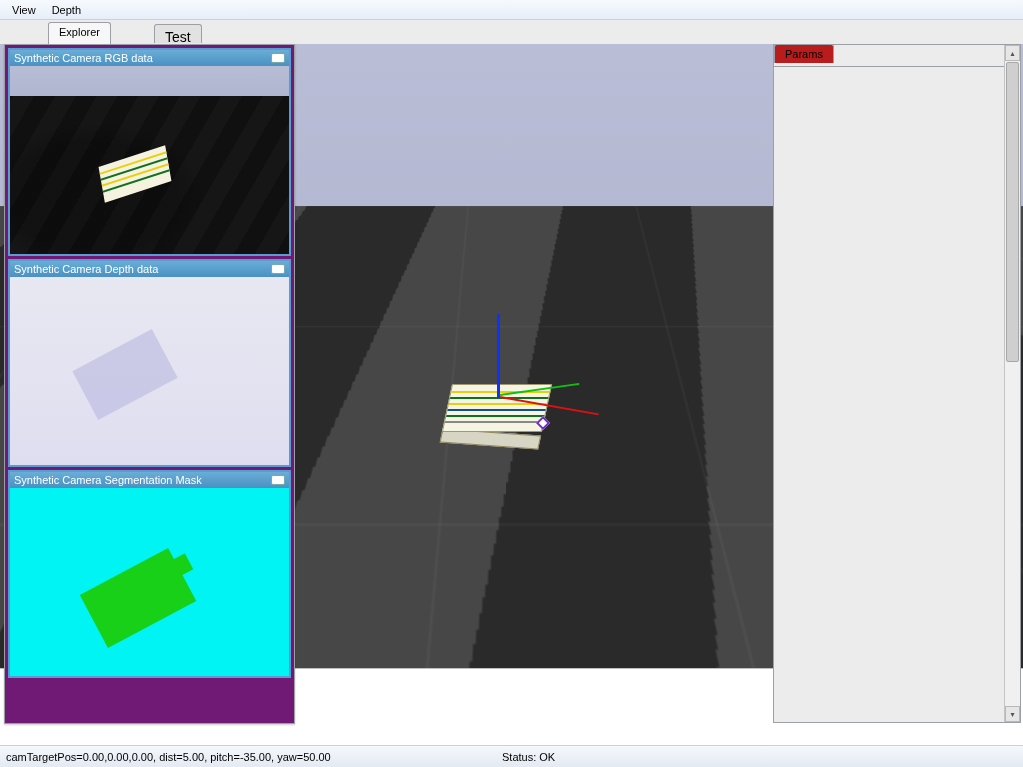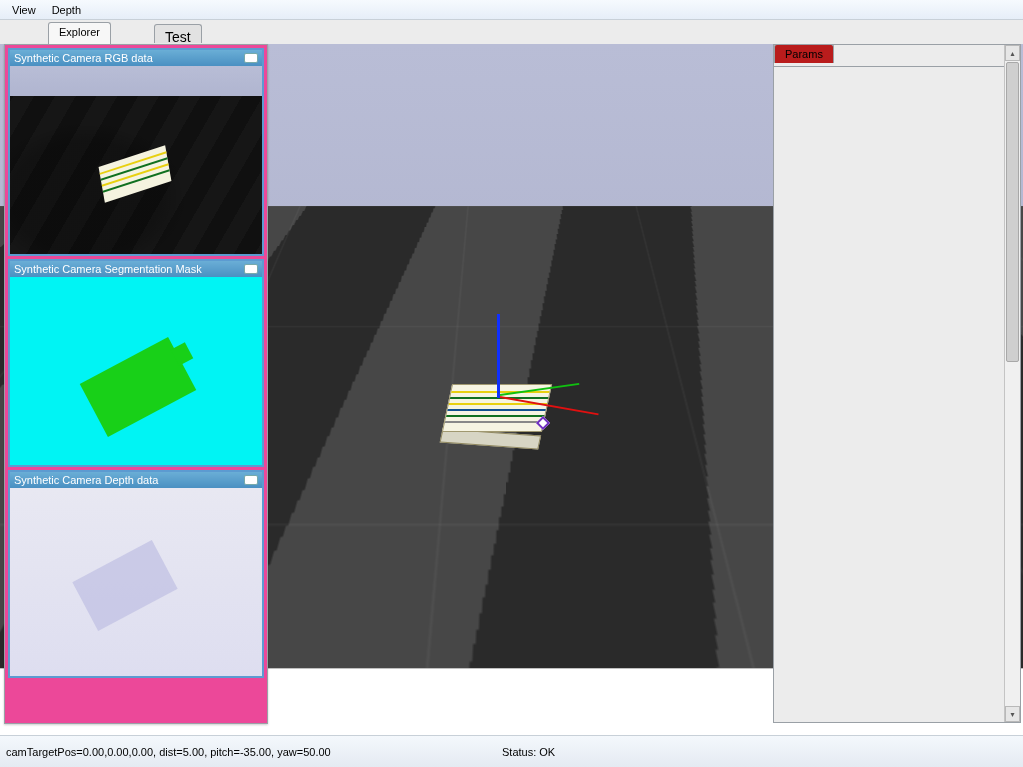--- a/index.html
+++ b/index.html
@@ -12,21 +12,21 @@
   
   .content { position:absolute; top:20px; left:0; right:0; bottom:22px; }
 
   
   .tabstrip { position:absolute; top:2px; left:4px; height:22px; display:flex; z-index:5; }
   .tab { background:#ececec; border:1px solid #9aa0a6; border-bottom:none; padding:3px 10px 2px 10px; margin-right:-1px; color:#000; border-radius:3px 3px 0 0;margin-left:44px; }
   .tab.active { background:#f7f7f7; position:relative; z-index:2; }
   .tab.inactive { background:#e2e2e2; font-size:14px; padding-top:4px; height:19px; margin-top:2px; }
 
   
-  .explorer-panel { position:absolute; top:24px; left:4px; width:264px; height:680px; background:#ec4899; border:1px solid #9aa0a6; overflow:hidden; z-index:4; box-shadow:0 1px 2px rgba(0,0,0,0.2); }
+  .explorer-panel { position:absolute; top:24px; left:4px; width:291px; height:680px; background:#701a75; border:1px solid #9aa0a6; overflow:hidden; z-index:4; box-shadow:0 1px 2px rgba(0,0,0,0.2); }
   .thumbs { padding:3px; display:flex; flex-direction:column; gap:3px; }
   .thumb-box { border:2px solid #5c9bd1; background:#fff; }
   .thumb-head { background:linear-gradient(#6aaed6,#4a90c2); color:#fff; padding:2px 4px; display:flex; align-items:center; justify-content:space-between; font-size:10.5px; }
   .thumb-head .sq { width:14px; height:10px; background:#fff; border:1px solid #7aa; border-radius:2px; }
   .thumb-body { width:100%; height:188px; background:#ddd; position:relative; overflow:hidden; }
 
   
   .depth-bg { background:linear-gradient(#e8e8f2,#dedef0); }
   .depth-shape { position:absolute; left:70px; top:70px; width:90px; height:55px; background:#c6c6e6; transform:rotate(-28deg); opacity:.9; }
 
@@ -79,21 +79,21 @@
   .right-tabstrip { position:absolute; top:-1px; left:0; height:22px; }
   .right-tab { display:inline-block; background:#b91c1c; border:1px solid #9aa0a6; border-bottom:none; padding:3px 10px; border-radius:3px 3px 0 0; }
   .right-body { position:absolute; top:21px; left:0; right:0; bottom:0; background:#ececec; border-top:1px solid #9aa0a6; }
   .right-scroll { position:absolute; top:0; right:0; bottom:0; width:16px; background:#f0f0f0; border-left:1px solid #c4c4c4; }
   .scroll-up, .scroll-down { position:absolute; left:0; right:0; height:16px; background:#e6e6e6; border:1px solid #b8b8b8; display:flex; align-items:center; justify-content:center; font-size:8px; color:#555; }
   .scroll-up { top:0; }
   .scroll-down { bottom:0; }
   .scroll-thumb { position:absolute; left:1px; right:1px; top:17px; height:300px; background:#cfcfcf; border:1px solid #a8a8a8; border-radius:2px; }
 
   
-  .statusbar { position:absolute; left:0; right:0; bottom:0; height:32px; background:linear-gradient(#f4f8fc,#e4eaf2); border-top:1px solid #c8d0d8; display:flex; align-items:center; color:#000; }
+  .statusbar { position:absolute; left:0; right:0; bottom:0; height:22px; background:linear-gradient(#f4f8fc,#e4eaf2); border-top:1px solid #c8d0d8; display:flex; align-items:center; color:#000; }
   .statusbar .cell { padding:0 6px; }
   .status-right { position:absolute; left:496px; }
 </style>
 </head>
 <body>
 
 <div class="menubar">
   <div class="item">View</div>
   <div class="item">Depth</div>
 </div>
@@ -143,36 +143,36 @@
             <div class="rgb-stripe" style="top:6px;left:0;right:0;background:#e8d010"></div>
             <div class="rgb-stripe" style="top:12px;left:0;right:0;background:#107020"></div>
             <div class="rgb-stripe" style="top:18px;left:0;right:0;background:#e8d010"></div>
             <div class="rgb-stripe" style="top:24px;left:0;right:0;background:#107020"></div>
           </div>
         </div>
       </div>
 
       <div class="thumb-box">
         <div class="thumb-head">
+          <span>Synthetic Camera Depth data</span>
+          <span class="sq"></span>
+        </div>
+        <div class="thumb-body depth-bg">
+          <div class="depth-shape"></div>
+        </div>
+      </div>
+
+      <div class="thumb-box">
+        <div class="thumb-head">
           <span>Synthetic Camera Segmentation Mask</span>
           <span class="sq"></span>
         </div>
         <div class="thumb-body seg-bg">
           <div class="seg-shape"></div>
           <div class="seg-nub"></div>
-        </div>
-      </div>
-
-      <div class="thumb-box">
-        <div class="thumb-head">
-          <span>Synthetic Camera Depth data</span>
-          <span class="sq"></span>
-        </div>
-        <div class="thumb-body depth-bg">
-          <div class="depth-shape"></div>
         </div>
       </div>
 
     </div>
   </div>
 
   <div class="right-panel">
     <div class="right-tabstrip">
       <div class="right-tab">Params</div>
     </div>

